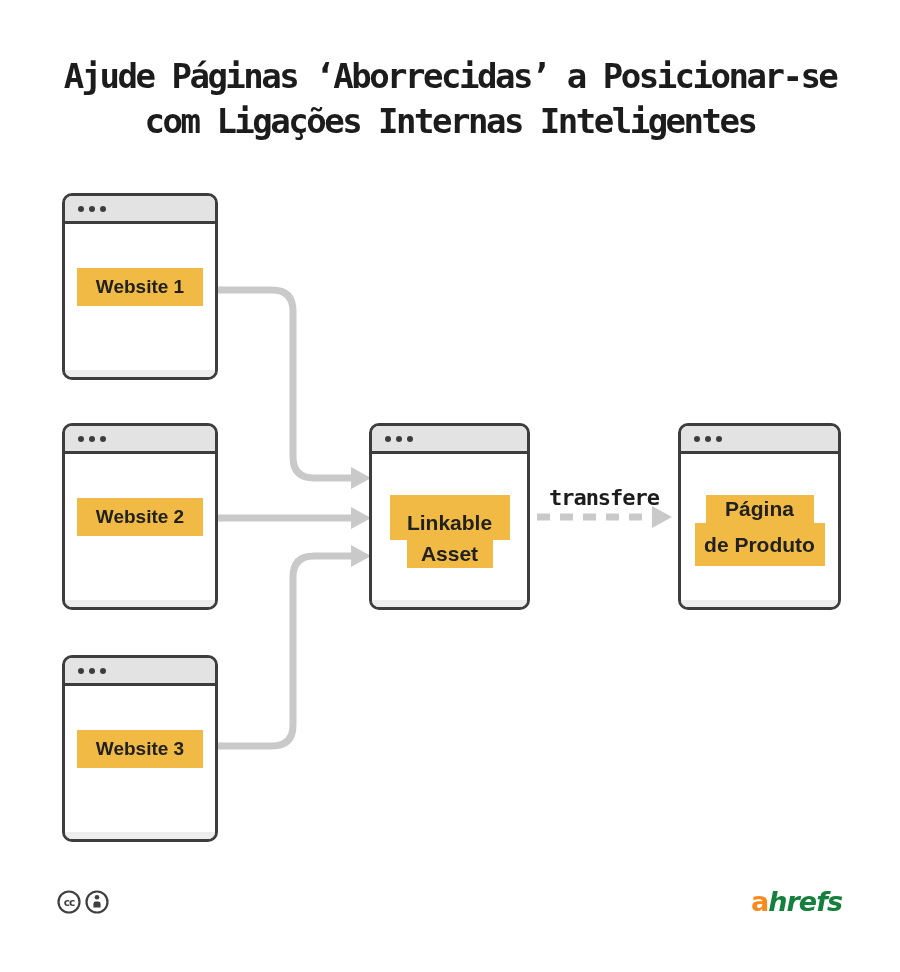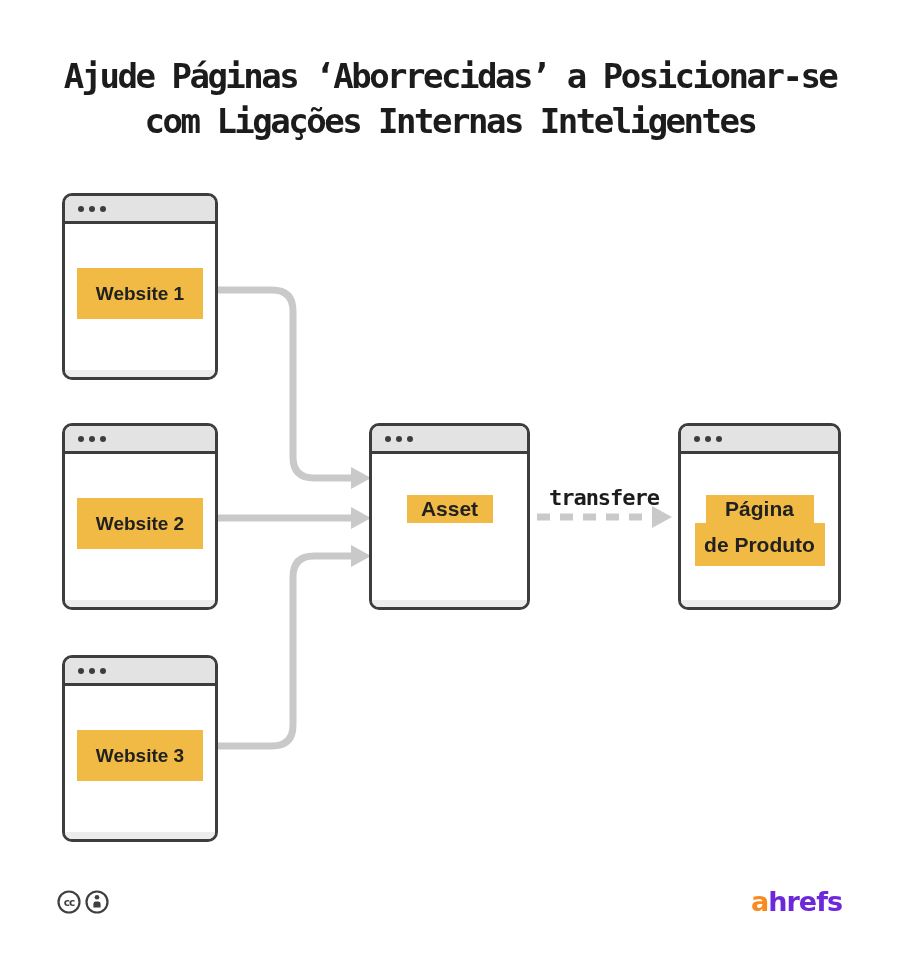--- a/index.html
+++ b/index.html
@@ -27,21 +27,21 @@
     border-radius:7px 7px 0 0;display:flex;align-items:center;gap:5px;padding-left:13px;
   }
   .dot{width:6px;height:6px;border-radius:50%;background:#3d3d3d;display:inline-block;}
   .win-footer{
     position:absolute;left:0;right:0;bottom:0;height:7px;background:#ededed;
     border-radius:0 0 7px 7px;
   }
   
   .tag{
     position:absolute;left:50%;transform:translateX(-50%);top:72px;
-    min-width:126px;height:51px;background:#f0ba45;
+    min-width:126px;height:38px;background:#f0ba45;
     display:inline-flex;align-items:center;justify-content:center;
     font-size:19px;font-weight:700;color:#212121;white-space:nowrap;
   }
   .tag-stack{
     position:absolute;left:50%;transform:translateX(-50%);top:69px;
     display:flex;flex-direction:column;align-items:center;
     font-size:21px;font-weight:700;color:#212121;white-space:nowrap;
   }
   .tag-stack .line{background:#f0ba45;display:flex;align-items:center;justify-content:center;box-sizing:border-box;}
   .hub-line1{width:120px;height:45px;align-items:flex-end !important;padding-bottom:5px;}
@@ -57,21 +57,21 @@
   .annot-top{top:472px;}
   .annot-bottom{top:534px;}
   .annot-bottom span{display:block;}
   
   .license{position:absolute;left:56px;top:888px;}
   .brand{
     position:absolute;right:58px;top:886px;
     font-family:"DejaVu Sans",sans-serif;font-size:27px;font-weight:700;letter-spacing:-1px;
   }
   .brand-a{color:#fa8a1e;}
-  .brand-rest{color:#6d28d9;}
+  .brand-rest{color:#15803d;font-style:italic;}
 </style>
 </head>
 <body>
 
 <div class="canvas">
 
   <h1 class="title">
     <span>Ajude Páginas ‘Aborrecidas’ a Posicionar-se</span>
     <span>com Ligações Internas Inteligentes</span>
   </h1>
@@ -121,20 +121,21 @@
     <div class="win-footer"></div>
   </div>
 
   <div class="window" style="left:369px;top:423px;width:161px;height:187px">
     <div class="win-header">
       <span class="dot"></span>
       <span class="dot"></span>
       <span class="dot"></span>
     </div>
     <div class="tag-stack">
+      <span class="line hub-line1">Linkable</span>
       <span class="line hub-line2">Asset</span>
     </div>
     <div class="win-footer"></div>
   </div>
 
   <div class="window" style="left:678px;top:423px;width:163px;height:187px">
     <div class="win-header">
       <span class="dot"></span>
       <span class="dot"></span>
       <span class="dot"></span>

